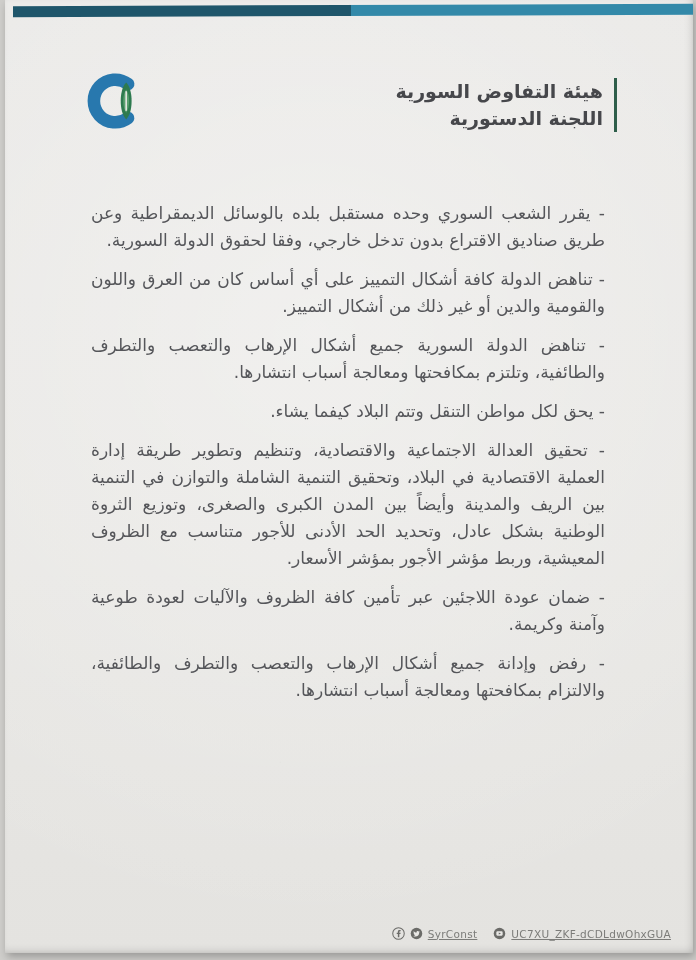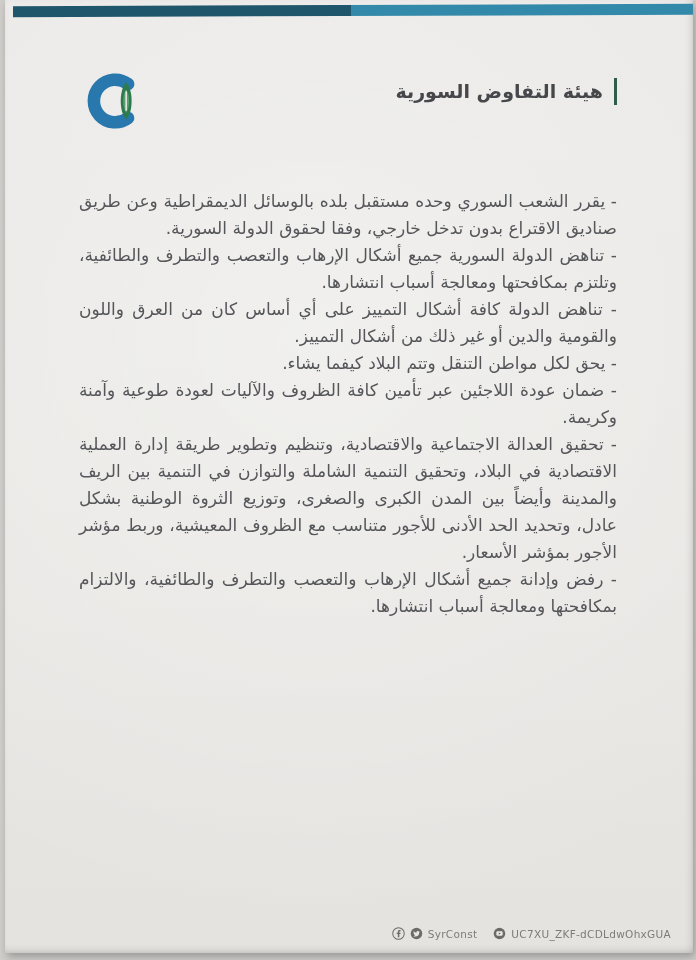--- a/index.html
+++ b/index.html
@@ -62,28 +62,29 @@
   }
   .doc-body{
     position:absolute; top:188px; right:76px; left:74px;
     direction:rtl;
     color:var(--text);
     font-size:17px;
     line-height:27px;
     text-align:justify;
     text-align-last:right;
   }
-  .doc-body p{margin:0;}
+  .doc-body p{margin:12px;}
   .footer{
     position:absolute; right:22px; bottom:13px;
     display:flex; align-items:center; gap:5px;
     direction:ltr;
     color:var(--footer-gray);
     font-size:10.5px;
     letter-spacing:.3px;
+    text-decoration:underline;
   }
   .footer .sep{width:6px;}
   .icon-circle{display:block;}
 </style>
 </head>
 <body>
 
 <div class="paper">
   <div class="grain"></div>
 
@@ -93,29 +94,30 @@
 
     <path d="M 44.5 49.5 A 22 22 0 1 1 44.5 14.5" fill="none" stroke="#2878ae" stroke-width="13" stroke-linecap="round"></path>
 
     <path d="M 42.5 13 C 50 20 50 44 42.5 51 C 35 44 35 20 42.5 13 Z" fill="#2e7a4f"></path>
     <path d="M 42.5 20 C 46.5 25 46.5 39 42.5 44 C 38.5 39 38.5 25 42.5 20 Z" fill="#5aa06f"></path>
     <path d="M 42.5 22 L 42.5 42" stroke="#e9e8e5" stroke-width="1.6"></path>
   </svg>
 
   <div class="org-heading">
     <div>هيئة التفاوض السورية</div>
+    <div>اللجنة الدستورية</div>
   </div>
 
   <div class="doc-body">
     <p>- يقرر الشعب السوري وحده مستقبل بلده بالوسائل الديمقراطية وعن طريق صناديق الاقتراع بدون تدخل خارجي، وفقا لحقوق الدولة السورية.</p>
+    <p>- تناهض الدولة كافة أشكال التمييز على أي أساس كان من العرق واللون والقومية والدين أو غير ذلك من أشكال التمييز.</p>
     <p>- تناهض الدولة السورية جميع أشكال الإرهاب والتعصب والتطرف والطائفية، وتلتزم بمكافحتها ومعالجة أسباب انتشارها.</p>
-    <p>- تناهض الدولة كافة أشكال التمييز على أي أساس كان من العرق واللون والقومية والدين أو غير ذلك من أشكال التمييز.</p>
     <p>- يحق لكل مواطن التنقل وتتم البلاد كيفما يشاء.</p>
+    <p>- تحقيق العدالة الاجتماعية والاقتصادية، وتنظيم وتطوير طريقة إدارة العملية الاقتصادية في البلاد، وتحقيق التنمية الشاملة والتوازن في التنمية بين الريف والمدينة وأيضاً بين المدن الكبرى والصغرى، وتوزيع الثروة الوطنية بشكل عادل، وتحديد الحد الأدنى للأجور متناسب مع الظروف المعيشية، وربط مؤشر الأجور بمؤشر الأسعار.</p>
     <p>- ضمان عودة اللاجئين عبر تأمين كافة الظروف والآليات لعودة طوعية وآمنة وكريمة.</p>
-    <p>- تحقيق العدالة الاجتماعية والاقتصادية، وتنظيم وتطوير طريقة إدارة العملية الاقتصادية في البلاد، وتحقيق التنمية الشاملة والتوازن في التنمية بين الريف والمدينة وأيضاً بين المدن الكبرى والصغرى، وتوزيع الثروة الوطنية بشكل عادل، وتحديد الحد الأدنى للأجور متناسب مع الظروف المعيشية، وربط مؤشر الأجور بمؤشر الأسعار.</p>
     <p>- رفض وإدانة جميع أشكال الإرهاب والتعصب والتطرف والطائفية، والالتزام بمكافحتها ومعالجة أسباب انتشارها.</p>
   </div>
 
   <div class="footer">
     <svg class="icon-circle" width="13" height="13" viewBox="0 0 14 14" aria-hidden="true">
       <circle cx="7" cy="7" r="6.2" fill="none" stroke="#6b6b68" stroke-width="1.1"></circle>
       <path d="M 7.9 11 L 7.9 7.6 L 9.1 7.6 L 9.3 6.2 L 7.9 6.2 L 7.9 5.3 C 7.9 4.9 8.1 4.6 8.7 4.6 L 9.3 4.6 L 9.3 3.3 C 9.1 3.3 8.6 3.2 8.1 3.2 C 6.9 3.2 6.3 3.9 6.3 5.1 L 6.3 6.2 L 5.1 6.2 L 5.1 7.6 L 6.3 7.6 L 6.3 11 Z" fill="#6b6b68"></path>
     </svg>
     <svg class="icon-circle" width="13" height="13" viewBox="0 0 14 14" aria-hidden="true">
       <circle cx="7" cy="7" r="6.2" fill="#6b6b68"></circle>

